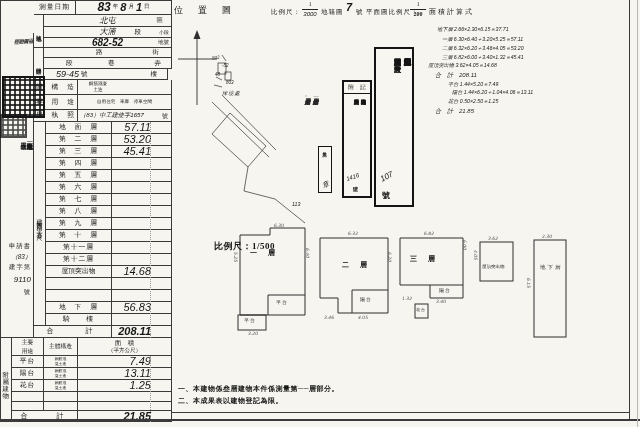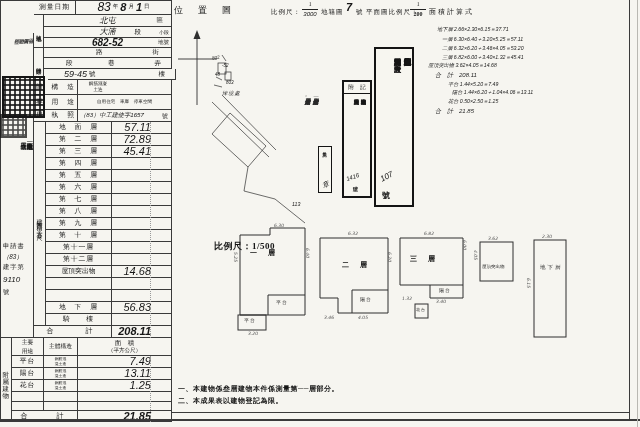--- a/index.html
+++ b/index.html
@@ -68,42 +68,42 @@
     <g>
         <rect x="362" y="215" width="32" height="97"></rect>
       </g>
   </svg>
 
   <div class="vline" style="left:0;top:0;width:1px;height:422px"></div>
   <div class="hline" style="left:0;top:0;width:172px;height:1px"></div>
 
   <div class="cell lab" style="left:34px;top:0;width:42px;height:15px">測量日期</div>
   <div class="cell" style="left:76px;top:0;width:96px;height:15px;gap:2px;letter-spacing:0">
-    <span class="hand" style="font-size:12px;font-weight:normal">83</span>
+    <span class="hand" style="font-size:12px;font-weight:bold">83</span>
     <span style="font-size:5.5px">年</span>
     <span class="hand" style="font-size:11px;font-weight:bold">8</span>
     <span style="font-size:5.5px">月</span>
     <span class="hand" style="font-size:11px;font-weight:bold">1</span>
     <span style="font-size:5.5px">日</span>
   </div>
 
   <div class="cell blk" style="left:0;top:33px;width:34px;height:305px;display:block">
     <div class="abs hand vtext" style="left:2px;top:2px;width:30px;height:42px;font-size:4.8px;color:#333;letter-spacing:0">
       <div>自有口</div>
       <div>有人陳阿</div>
       <div>納公證</div>
       <div>室阿行</div>
     </div>
     <div class="seal" style="left:2px;top:43px;width:39px;height:38px;z-index:5"></div>
     <div class="seal" style="left:0;top:81px;width:23px;height:20px;opacity:.75"></div>
     <div class="abs vtext" style="left:3px;top:105px;width:30px;height:100px;font-size:6.3px;letter-spacing:0">
       <div>台中市北屯區太原路一段</div>
       <div>五三二號五樓之二</div>
     </div>
-    <div class="abs" style="left:3px;top:208px;width:28px;text-align:left;font-size:6.3px;line-height:1.7">
+    <div class="abs" style="left:3px;top:208px;width:28px;text-align:right;font-size:6.3px;line-height:1.7">
       <div>申請書</div>
       <div class="hand">（83）</div>
       <div>建字第</div>
       <div class="hand" style="font-size:8px">9110</div>
       <div>號</div>
     </div>
   </div>
 
   <div class="cell vtext" style="left:34px;top:15px;width:10px;height:33px;font-size:5.5px;letter-spacing:0">基地地號</div>
   <div class="cell" style="left:44px;top:27px;width:128px;height:11px">
@@ -123,21 +123,21 @@
   <div class="cell vtext" style="left:34px;top:48px;width:10px;height:32px;font-size:5.5px;letter-spacing:0">建物門牌</div>
   <div class="cell" style="left:44px;top:48px;width:128px;height:10px">
     <span class="suffix" style="left:52px">路</span>
     <span class="suffix" style="right:12px">街</span>
   </div>
   <div class="cell" style="left:44px;top:58px;width:128px;height:11px">
     <span class="suffix" style="left:22px">段</span>
     <span class="suffix" style="left:64px">巷</span>
     <span class="suffix" style="right:10px">弄</span>
   </div>
-  <div class="cell" style="left:48px;top:69px;width:128px;height:11px;justify-content:flex-start;padding-left:16px">
+  <div class="cell" style="left:40px;top:69px;width:128px;height:11px;justify-content:flex-start;padding-left:16px">
     <span class="hand" style="font-size:9px">59-45</span>
     <span style="font-size:6.5px;margin-left:2px">號</span>
     <span class="suffix" style="right:10px">樓</span>
   </div>
 
   <div class="cell lab" style="left:34px;top:80px;width:44px;height:15px">體　構　造</div>
   <div class="cell" style="left:78px;top:80px;width:94px;height:15px;justify-content:flex-start;padding-left:10px">
     <span style="display:inline-block;width:20px;font-size:4.6px;line-height:1.25;letter-spacing:0;text-align:center">鋼筋混凝土造</span>
   </div>
   <div class="cell lab" style="left:34px;top:95px;width:44px;height:15px">要　用　途</div>
@@ -146,21 +146,21 @@
   <div class="cell" style="left:78px;top:110px;width:94px;height:12px;justify-content:flex-start;padding-left:2px;letter-spacing:0">
     <span class="hand" style="font-size:6.2px">（83）中工建使字1657</span>
     <span class="suffix" style="right:3px;font-size:6px">號</span>
   </div>
 
   <div class="cell vtext" style="left:34px;top:122px;width:12px;height:204px;font-size:6px;letter-spacing:2px">建築面積（平方公尺）</div>
 
   <div class="cell lab" style="left:46px;top:122px;width:66px;height:12px">地　面　層</div>
   <div class="cell val hand" style="left:112px;top:122px;width:60px;height:12px">57.11</div>
   <div class="cell lab" style="left:46px;top:134px;width:66px;height:12px">第　二　層</div>
-  <div class="cell val hand" style="left:112px;top:134px;width:60px;height:12px">72.89</div>
+  <div class="cell val hand" style="left:112px;top:134px;width:60px;height:12px">53.20</div>
   <div class="cell lab" style="left:46px;top:146px;width:66px;height:12px">第　三　層</div>
   <div class="cell val hand" style="left:112px;top:146px;width:60px;height:12px">45.41</div>
   <div class="cell lab" style="left:46px;top:158px;width:66px;height:12px">第　四　層</div>
   <div class="cell val hand" style="left:112px;top:158px;width:60px;height:12px"></div>
   <div class="cell lab" style="left:46px;top:170px;width:66px;height:12px">第　五　層</div>
   <div class="cell val hand" style="left:112px;top:170px;width:60px;height:12px"></div>
   <div class="cell lab" style="left:46px;top:182px;width:66px;height:12px">第　六　層</div>
   <div class="cell val hand" style="left:112px;top:182px;width:60px;height:12px"></div>
   <div class="cell lab" style="left:46px;top:194px;width:66px;height:12px">第　七　層</div>
   <div class="cell val hand" style="left:112px;top:194px;width:60px;height:12px"></div>

